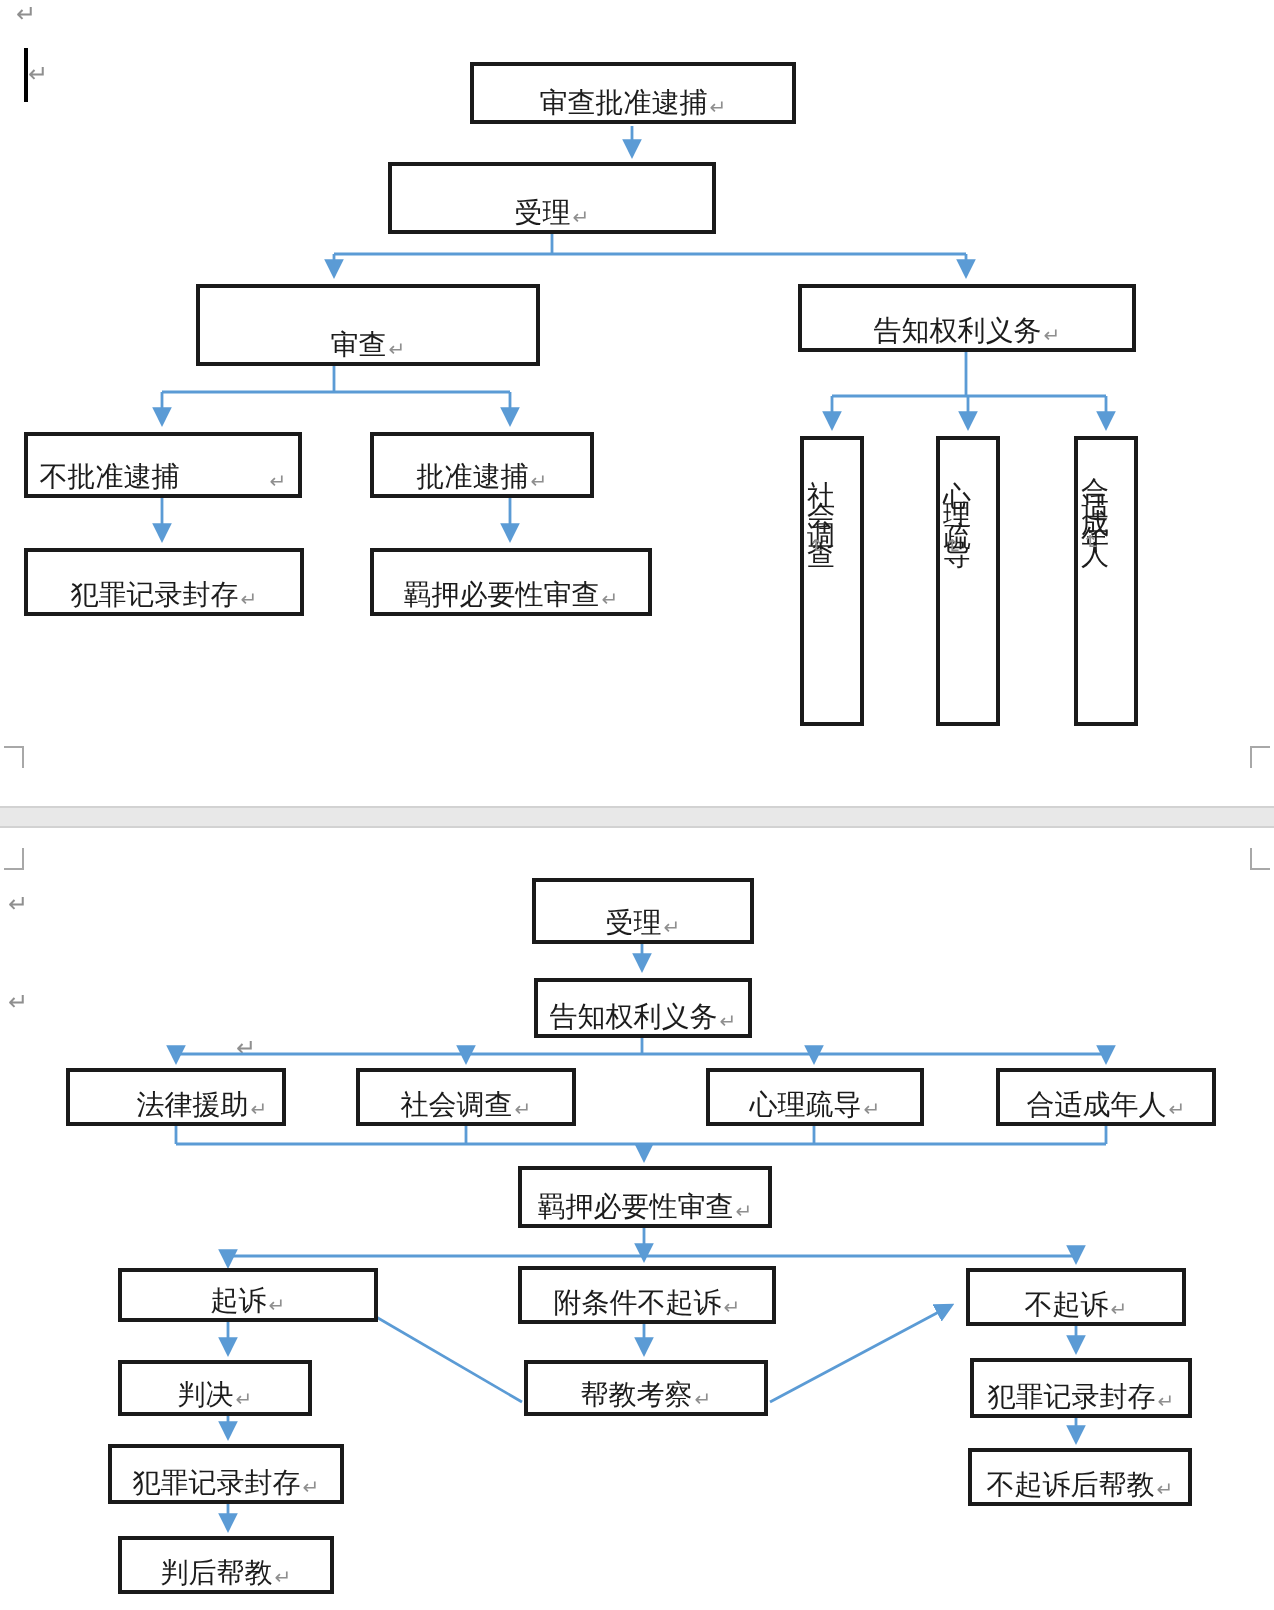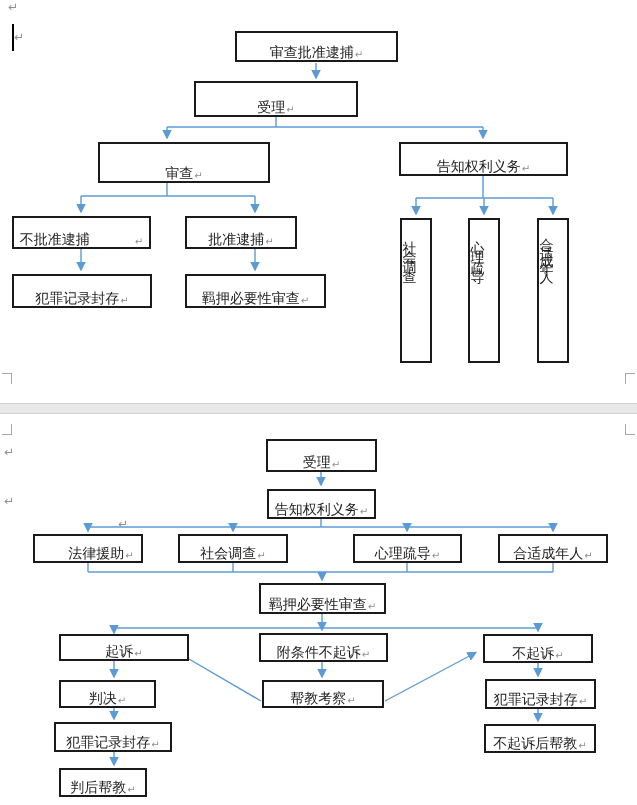--- a/index.html
+++ b/index.html
@@ -218,19 +218,19 @@
         <span class="pmark">↵</span>
     </div>
     <div class="fc-box" style="left:54px;top:722px;width:118px;height:30px;">
       <span>犯罪记录封存</span>
         <span class="pmark">↵</span>
     </div>
     <div class="fc-box" style="left:484px;top:724px;width:112px;height:29px;">
       <span>不起诉后帮教</span>
         <span class="pmark">↵</span>
     </div>
-    <div class="fc-box" style="left:59px;top:768px;width:88px;height:29px;">
+    <div class="fc-box" style="left:59px;top:768px;width:108px;height:29px;">
       <span>判后帮教</span>
         <span class="pmark">↵</span>
     </div>
   </div>
 
 </div>
 
 </body></html>

